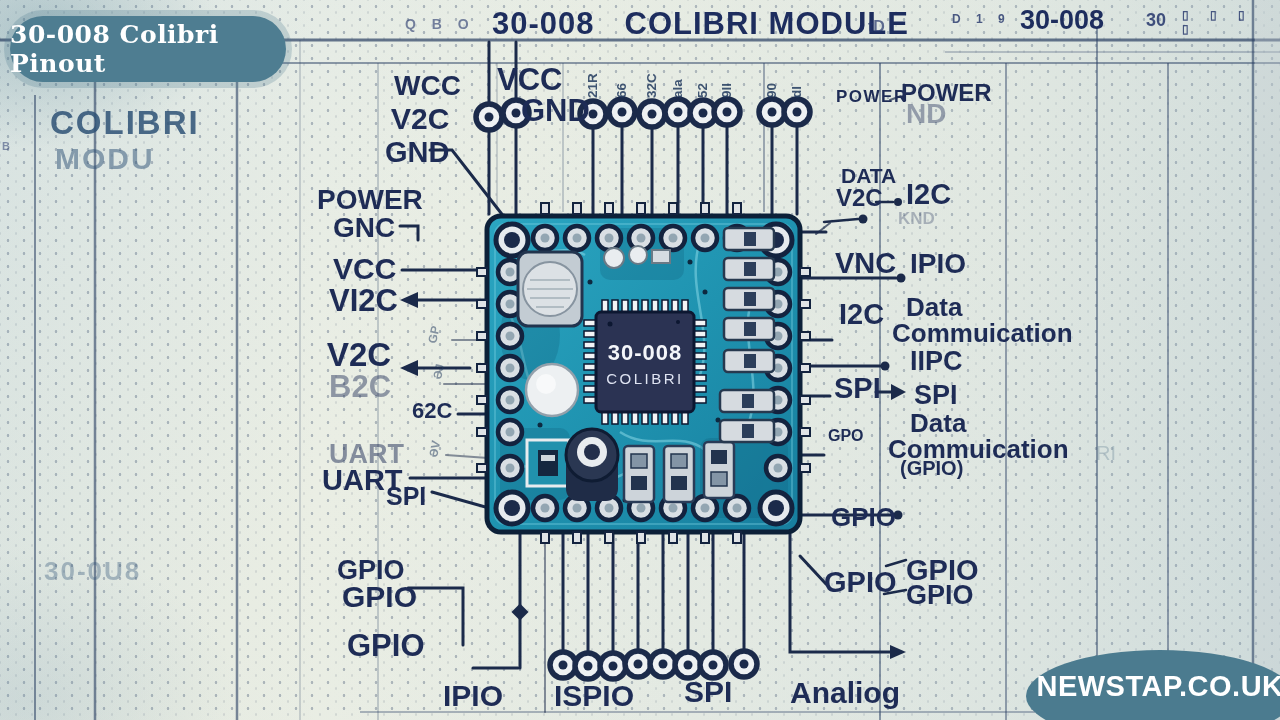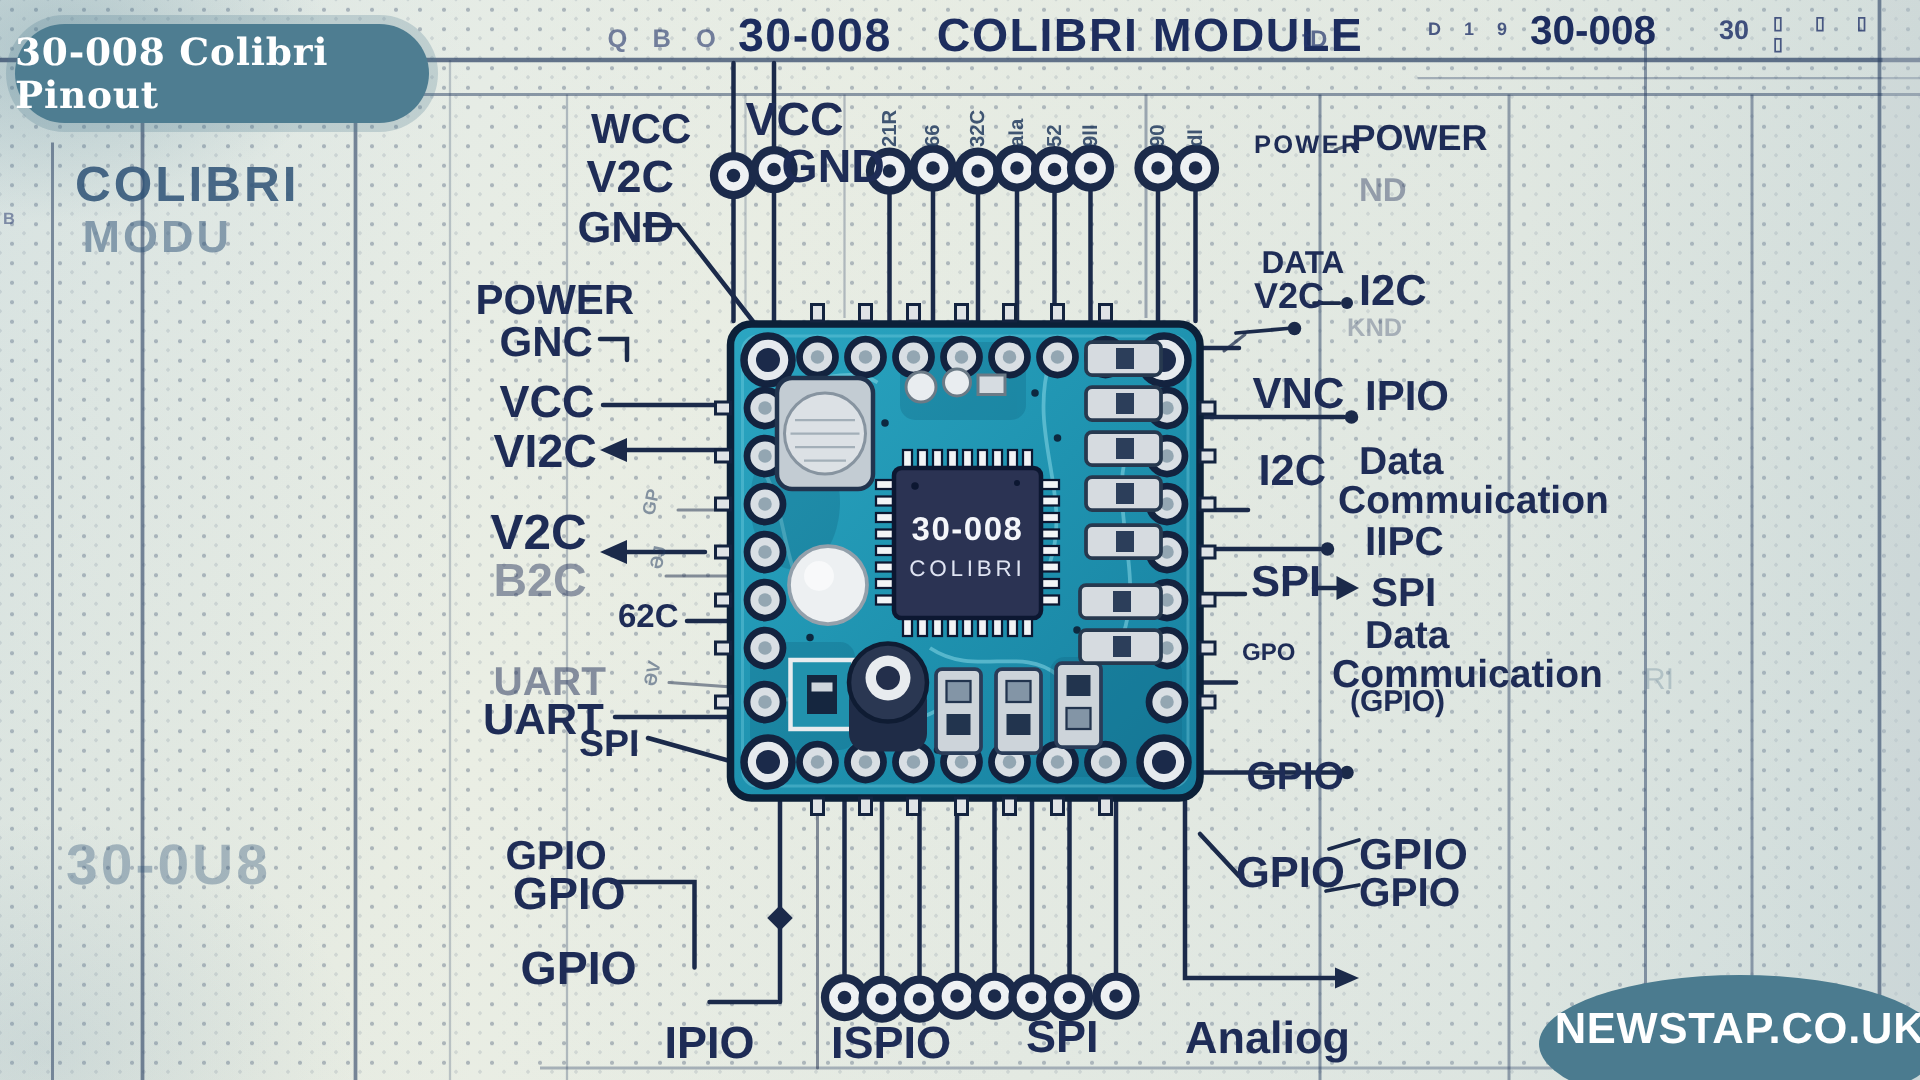--- a/index.html
+++ b/index.html
@@ -377,31 +377,31 @@
         <text x="645" y="360" text-anchor="middle" font-family="Liberation Sans,sans-serif" font-weight="bold" font-size="22" fill="#f4f6fa" letter-spacing="1">30-008</text>
         <text x="645" y="384" text-anchor="middle" font-family="Liberation Sans,sans-serif" font-size="15" fill="#dfe4f2" letter-spacing="2.5">COLIBRI</text>
       </g>
     </g>
   </svg>
 
   <div class="title">
     <span>30-008</span>
     <span>COLIBRI MODULE</span>
   </div>
-  <div class="tiny" style="left:405px;top:16px;font-size:17px;letter-spacing:6px;opacity:.6">Q  B  O</div>
+  <div class="tiny" style="left:405px;top:16px;font-size:14px;letter-spacing:6px;opacity:.6">Q  B  O</div>
   <div class="tiny" style="left:868px;top:18px;font-size:16px;opacity:.7">tD</div>
   <div class="tiny" style="left:952px;top:12px;font-size:12px;letter-spacing:6px;opacity:.8">D  1  9</div>
   <div class="tiny" style="left:1020px;top:5px;font-size:27px;color:#1d2d5e">30-008</div>
   <div class="tiny" style="left:1146px;top:10px;font-size:18px;opacity:.85">30</div>
   <div class="tiny" style="left:1182px;top:8px;font-size:12px;letter-spacing:9px;opacity:.8">▯ ▯ ▯ ▯</div>
   <div class="tiny" style="left:2px;top:140px;font-size:11px;opacity:.5">B</div>
 
   <div class="lbl" style="left:50px;top:106px;font-size:33px;color:#2e5276;letter-spacing:2px;opacity:.85;font-weight:600">COLIBRI</div>
   <div class="lbl" style="left:55px;top:144px;font-size:30px;color:#2e5276;letter-spacing:2px;opacity:.5;font-weight:600">MODU</div>
-  <div class="lbl" style="left:44px;top:558px;font-size:38px;color:#2e5276;letter-spacing:2px;opacity:.35;font-weight:600">30-0U8</div>
+  <div class="lbl" style="left:44px;top:558px;font-size:26px;color:#2e5276;letter-spacing:2px;opacity:.35;font-weight:600">30-0U8</div>
 
   <div class="lbl" style="left:394px;top:72px;font-size:28px">WCC</div>
   <div class="lbl" style="left:391px;top:104px;font-size:30px">V2C</div>
   <div class="lbl" style="left:385px;top:138px;font-size:29px">GND</div>
   <div class="lbl" style="left:497px;top:64px;font-size:31px">VCC</div>
   <div class="lbl" style="left:521px;top:95px;font-size:31px">GND</div>
   <div class="lbl" style="left:317px;top:186px;font-size:28px">POWER</div>
   <div class="lbl" style="left:333px;top:214px;font-size:28px">GNC</div>
   <div class="lbl" style="left:333px;top:254px;font-size:30px">VCC</div>
   <div class="lbl" style="left:329px;top:285px;font-size:31px">VI2C</div>
@@ -415,21 +415,21 @@
   <div class="lbl" style="left:342px;top:582px;font-size:30px">GPIO</div>
   <div class="lbl" style="left:347px;top:630px;font-size:31px">GPIO</div>
 
   <div class="lbl" style="left:443px;top:681px;font-size:30px">IPIO</div>
   <div class="lbl" style="left:554px;top:681px;font-size:30px">ISPIO</div>
   <div class="lbl" style="left:684px;top:677px;font-size:30px">SPI</div>
   <div class="lbl" style="left:790px;top:678px;font-size:30px">Analiog</div>
 
   <div class="lbl" style="left:836px;top:88px;font-size:17px;letter-spacing:1.5px">POWER</div>
   <div class="lbl" style="left:901px;top:81px;font-size:24px">POWER</div>
-  <div class="lbl" style="left:906px;top:116px;font-size:22px;opacity:.4">ND</div>
+  <div class="lbl" style="left:906px;top:100px;font-size:28px;opacity:.4">ND</div>
   <div class="lbl" style="left:841px;top:165px;font-size:21px">DATA</div>
   <div class="lbl" style="left:836px;top:186px;font-size:24px">V2C</div>
   <div class="lbl" style="left:906px;top:180px;font-size:29px">I2C</div>
   <div class="lbl" style="left:898px;top:210px;font-size:17px;opacity:.3">KND</div>
   <div class="lbl" style="left:835px;top:249px;font-size:29px">VNC</div>
   <div class="lbl" style="left:910px;top:250px;font-size:28px">IPIO</div>
   <div class="lbl" style="left:839px;top:300px;font-size:29px">I2C</div>
   <div class="lbl" style="left:906px;top:294px;font-size:26px">Data</div>
   <div class="lbl" style="left:892px;top:320px;font-size:26px">Commuication</div>
   <div class="lbl" style="left:910px;top:348px;font-size:27px">IIPC</div>

